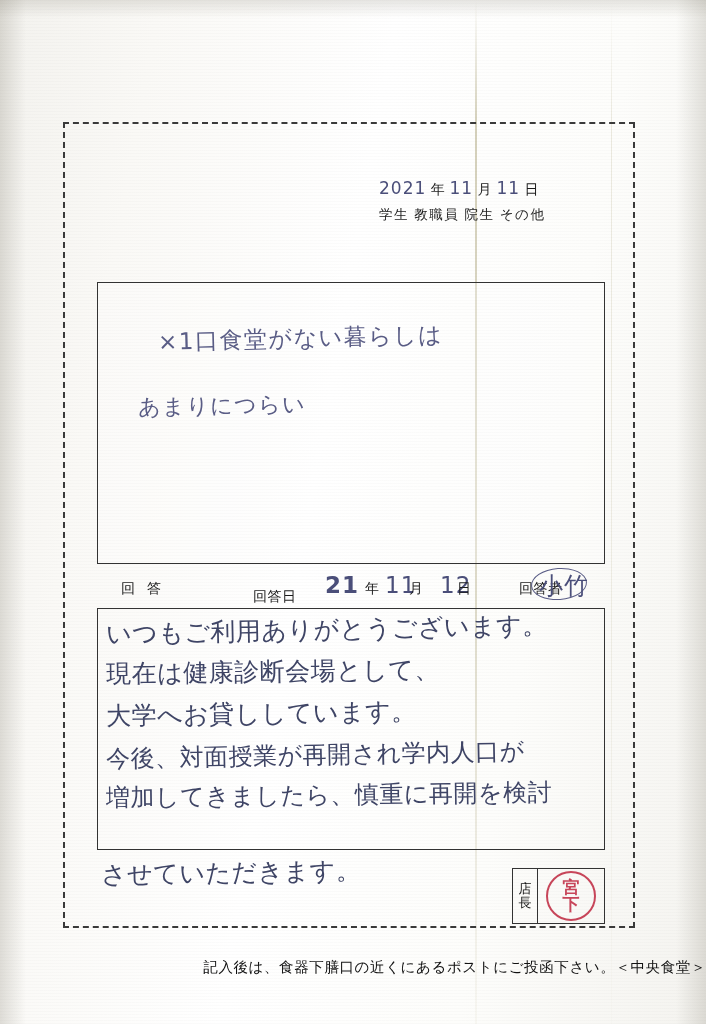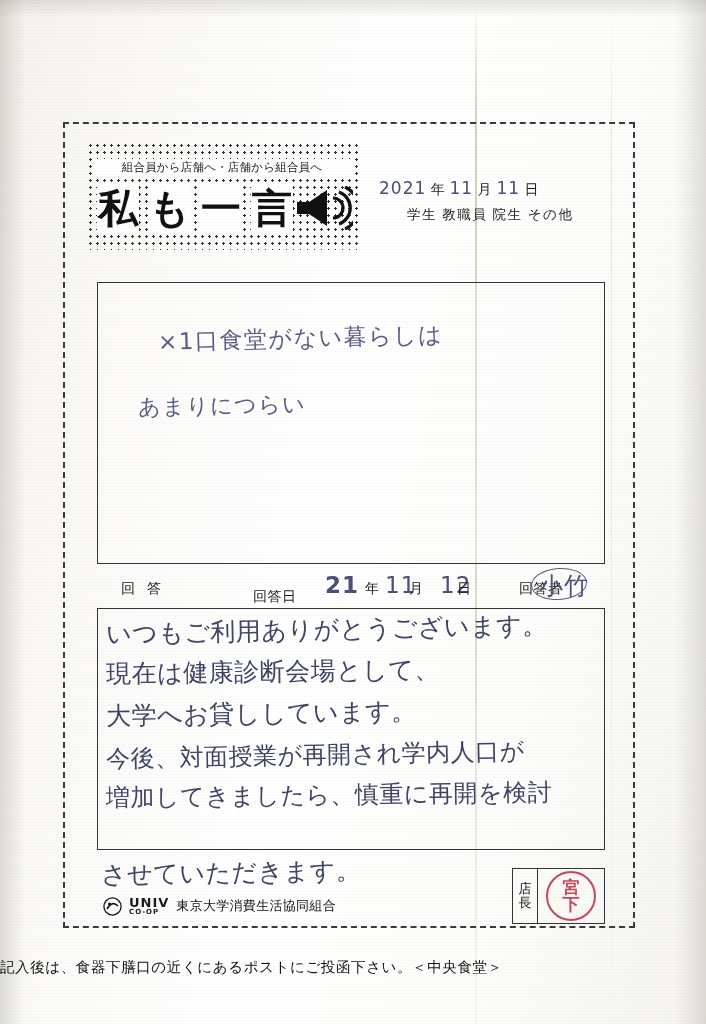--- a/index.html
+++ b/index.html
@@ -138,21 +138,20 @@
     font-size: 17px;
     letter-spacing: 1px;
   }
   .attr-line {
     position: absolute;
     left: 292px;
     top: 64px;
     font-size: 13.5px;
     color: #1b1b1b;
     letter-spacing: 1.5px;
-    margin-left: 28px;
   }
   .dept-line {
     position: absolute;
     left: 292px;
     top: 88px;
     font-size: 13.5px;
     color: #1b1b1b;
     letter-spacing: 1px;
   }
   .dept-line .paren {
@@ -319,21 +318,21 @@
     letter-spacing: 0;
     font-family: "DejaVu Sans", sans-serif;
   }
 
   
   .bottom-note {
     position: absolute;
     left: 0;
     right: 0;
     top: 958px;
-    text-align: left;
+    text-align: right;
     font-size: 14.5px;
     color: #111;
     letter-spacing: .6px;
   }
   
   .scan-noise {
     position: absolute;
     inset: 0;
     pointer-events: none;
     opacity: .05;
@@ -347,39 +346,20 @@
   <div class="fold a"></div>
   <div class="fold b"></div>
   <div class="edge-shadow-left"></div>
   <div class="edge-shadow-top"></div>
   <div class="edge-shadow-right"></div>
 
   <div class="form">
 
     <div class="header">
 
-      <div class="logo-box">
-        <div class="logo-strip">
-          <span>組合員から店舗へ・店舗から組合員へ</span>
-        </div>
-        <div class="logo-title">
-          <span>私</span>
-          <span>も</span>
-          <span>一</span>
-          <span>言</span>
-        </div>
-        <div class="megaphone">
-          <svg width="60" height="44" viewBox="0 0 60 44">
-            <path d="M4 16 L4 28 L16 28 L34 40 L34 4 L16 16 Z" fill="#111"></path>
-            <path d="M40 12 a10 10 0 0 1 0 20" stroke="#111" stroke-width="3.2" fill="none"></path>
-            <path d="M46 6 a17 17 0 0 1 0 32" stroke="#111" stroke-width="3.2" fill="none"></path>
-            <path d="M52 1 a23 23 0 0 1 0 42" stroke="#111" stroke-width="3.2" fill="none"></path>
-          </svg>
-        </div>
-      </div>
 
       <div class="date-line">
         <span class="hand">2021</span>
         <span>年</span>
         <span class="hand">11</span>
         <span>月</span>
         <span class="hand">11</span>
         <span>日</span>
       </div>
 
@@ -408,34 +388,20 @@
 
     <div class="answer-box">
       <div class="hand-answer a1">いつもご利用ありがとうございます。</div>
       <div class="hand-answer a2">現在は健康診断会場として、</div>
       <div class="hand-answer a3">大学へお貸ししています。</div>
       <div class="hand-answer a4">今後、対面授業が再開され学内人口が</div>
       <div class="hand-answer a5">増加してきましたら、慎重に再開を検討</div>
     </div>
     <div class="hand-answer a6">させていただきます。</div>
 
-    <div class="coop">
-      <div class="coop-mark">
-        <svg width="19" height="19" viewBox="0 0 19 19">
-          <circle cx="9.5" cy="9.5" r="8.6" fill="none" stroke="#111" stroke-width="1.3"></circle>
-          <path d="M4 12 q5 -9 11 -3" stroke="#111" stroke-width="1.6" fill="none"></path>
-          <circle cx="6.5" cy="7" r="1.5" fill="#111"></circle>
-        </svg>
-      </div>
-      <div class="coop-univ">
-        <span>UNIV</span>
-        <small>CO-OP</small>
-      </div>
-      <div class="coop-name">東京大学消費生活協同組合</div>
-    </div>
 
     <div class="stamp-area">
       <div class="stamp-label">
         <span>店</span>
         <span>長</span>
       </div>
       <div class="stamp-seal">
         <div class="seal-circle">
           <span>宮</span>
           <span>下</span>

